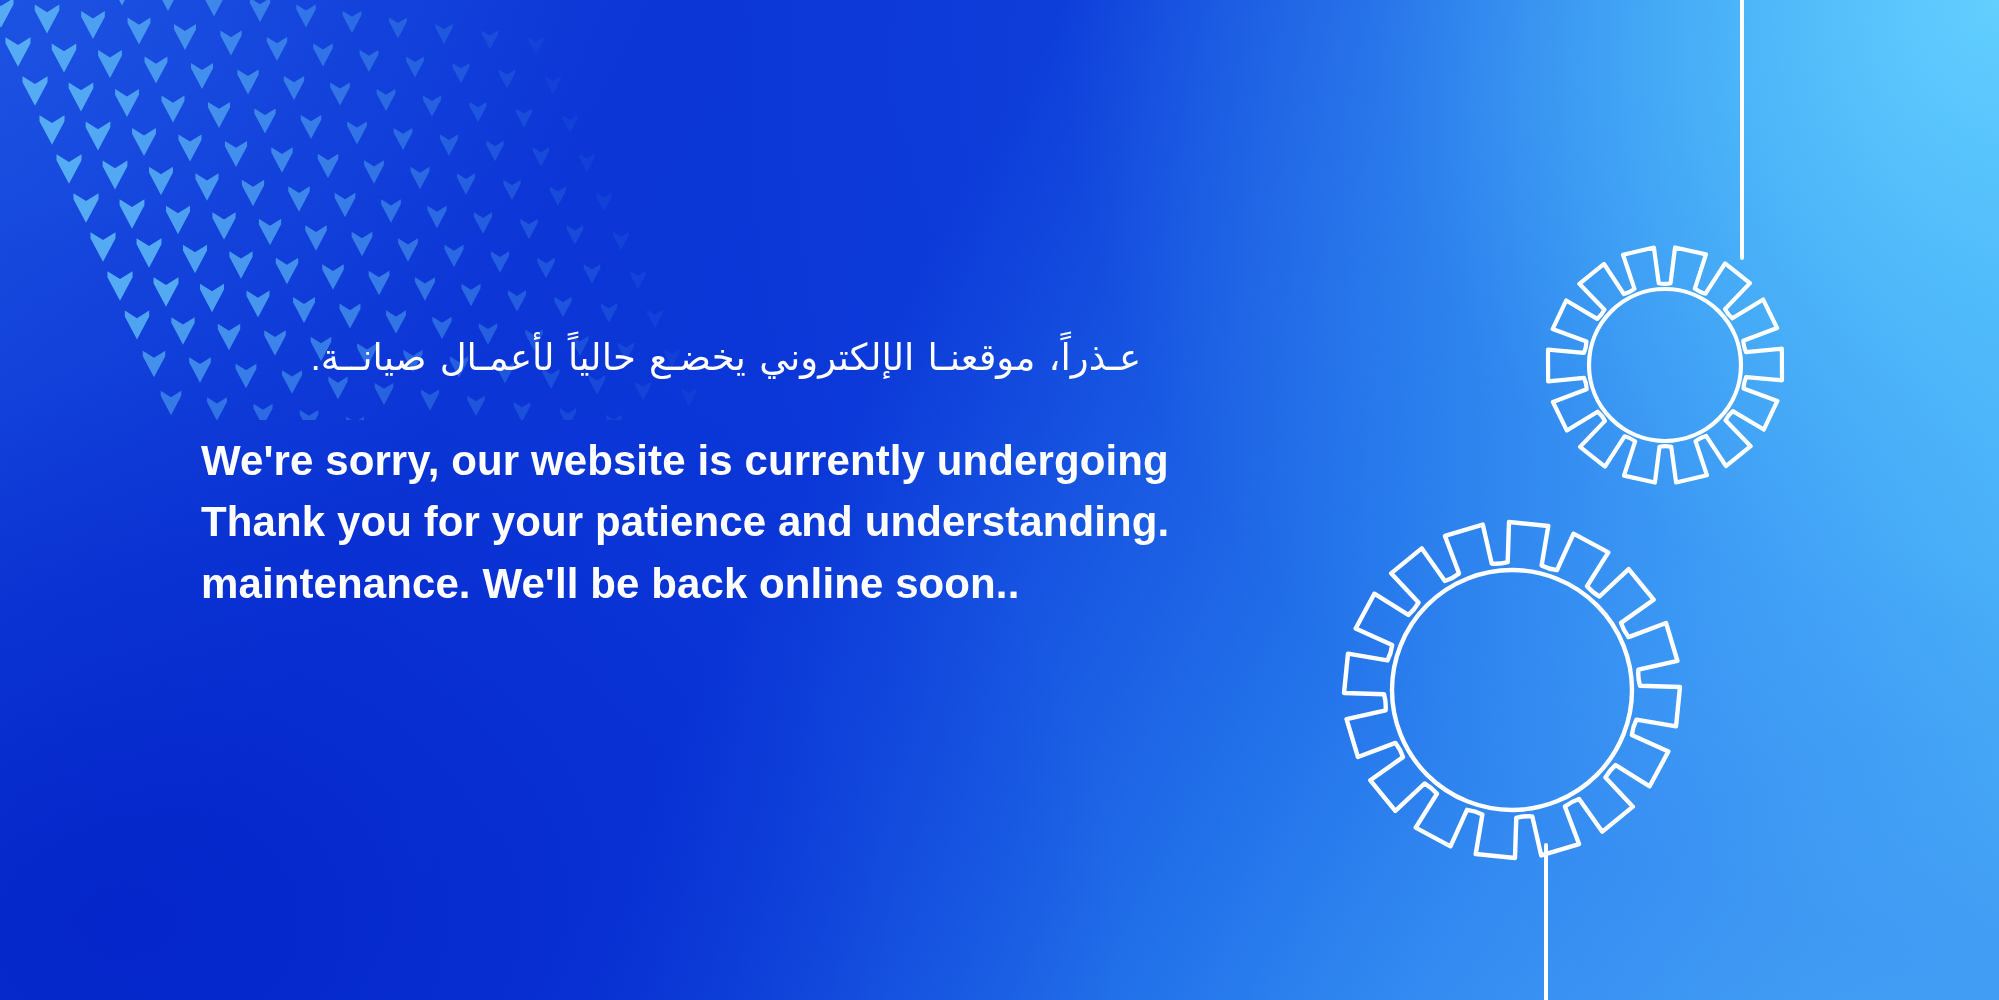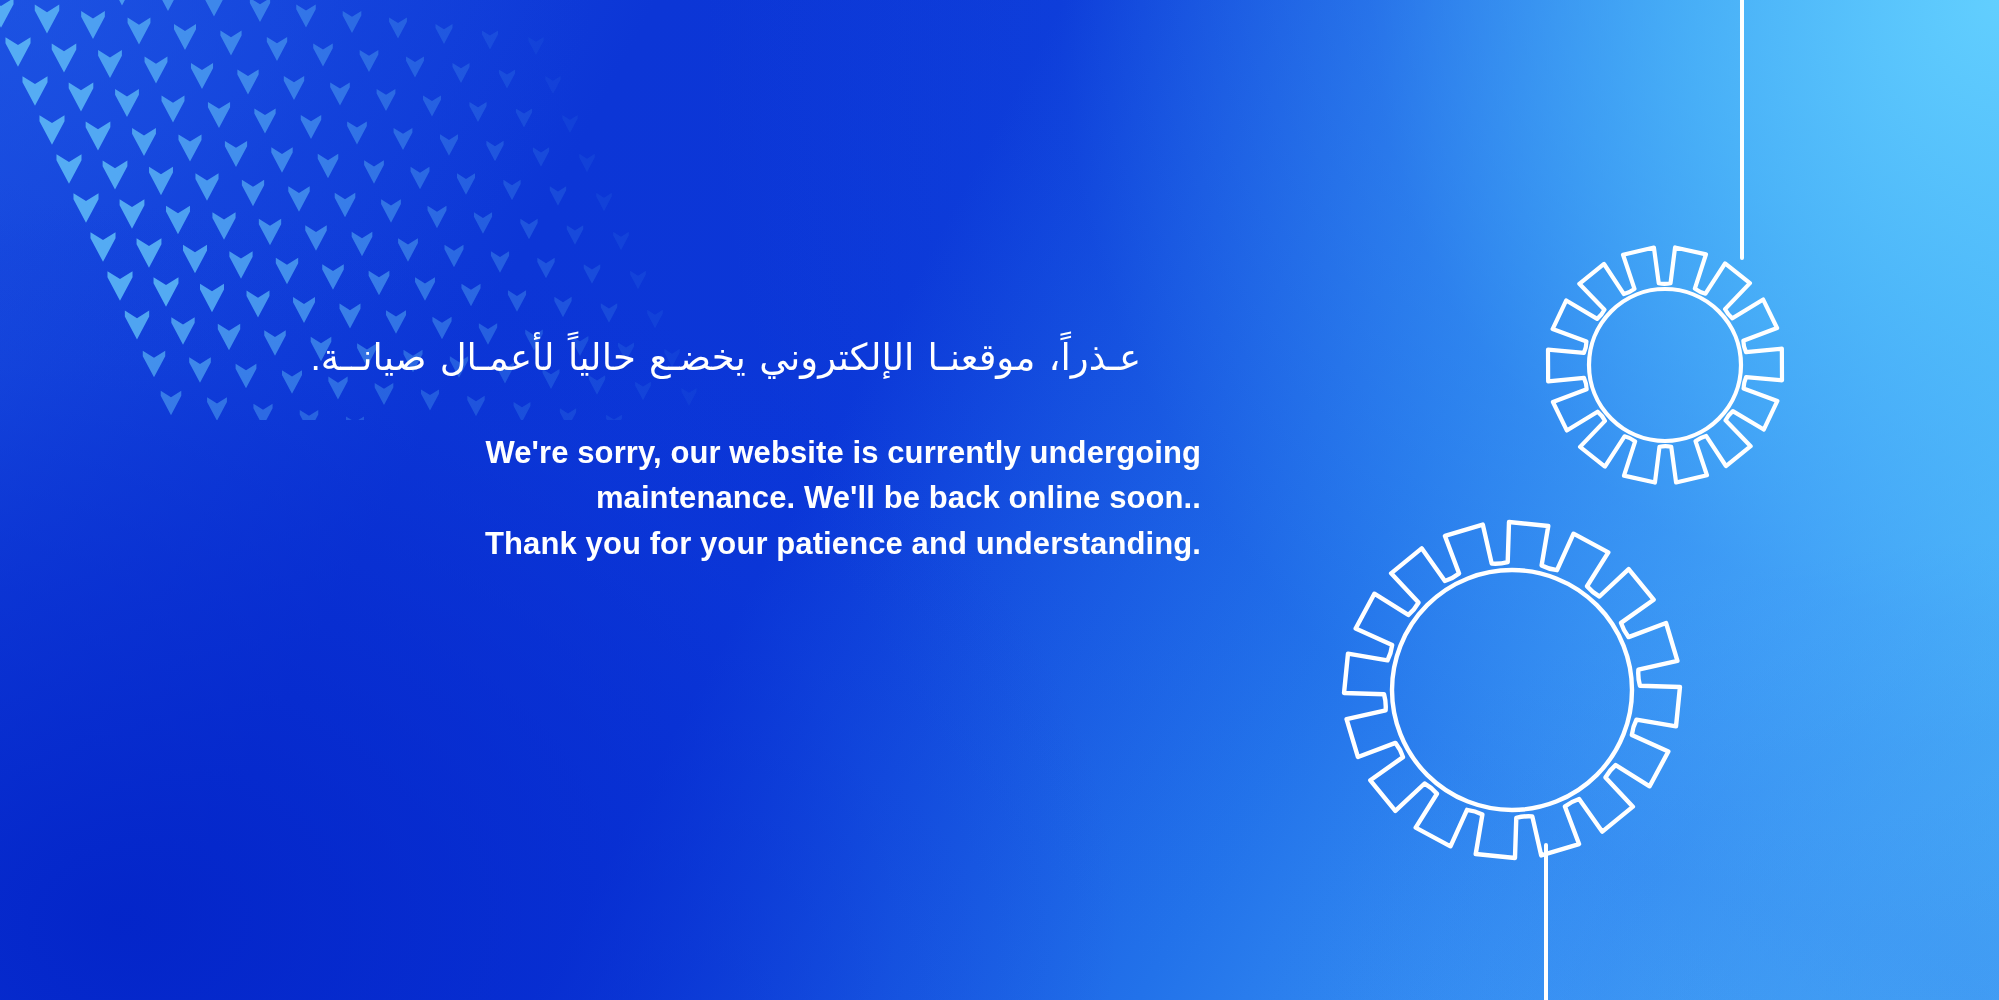--- a/index.html
+++ b/index.html
@@ -99,26 +99,26 @@
     font-weight: 400;
     letter-spacing: 0.2px;
   }
   .arabic-line {
     white-space: nowrap;
     word-spacing: 3px;
   }
   .english-group {
     margin-top: 44px;
     color: #FFFFFF;
-    font-size: 31px;
+    font-size: 42px;
     line-height: 1.47;
     font-weight: 700;
     letter-spacing: 0.1px;
     direction: ltr;
-    text-align: right;
+    text-align: left;
   }
   .english-line { white-space: nowrap; }
 </style>
 </head>
 <body>
 
 <div id="page">
 
   <div class="bg-base"></div>
   <div class="bg-glow-tl"></div>
@@ -1043,19 +1043,19 @@
   </div>
 
   <div class="copy-block">
 
     <div class="arabic-group" lang="ar" dir="rtl">
       <div class="arabic-line">عـذراً، موقعنـا الإلكتروني يخضـع حالياً لأعمـال صيانــة.</div>
     </div>
 
     <div class="english-group" lang="en" dir="ltr">
       <div class="english-line">We're sorry, our website is currently undergoing</div>
+      <div class="english-line">Thank you for your patience and understanding.</div>
       <div class="english-line">maintenance. We'll be back online soon..</div>
-      <div class="english-line">Thank you for your patience and understanding.</div>
     </div>
 
   </div>
 
 </div>
 
 </body></html>

